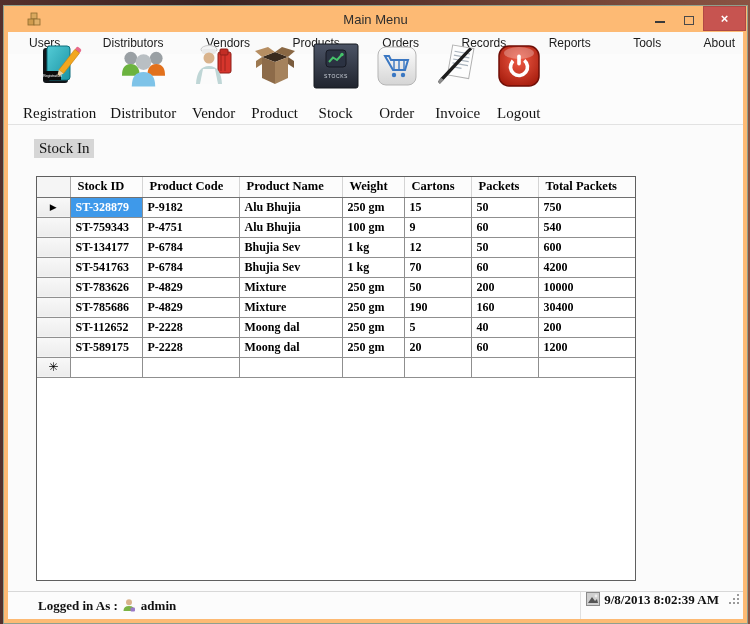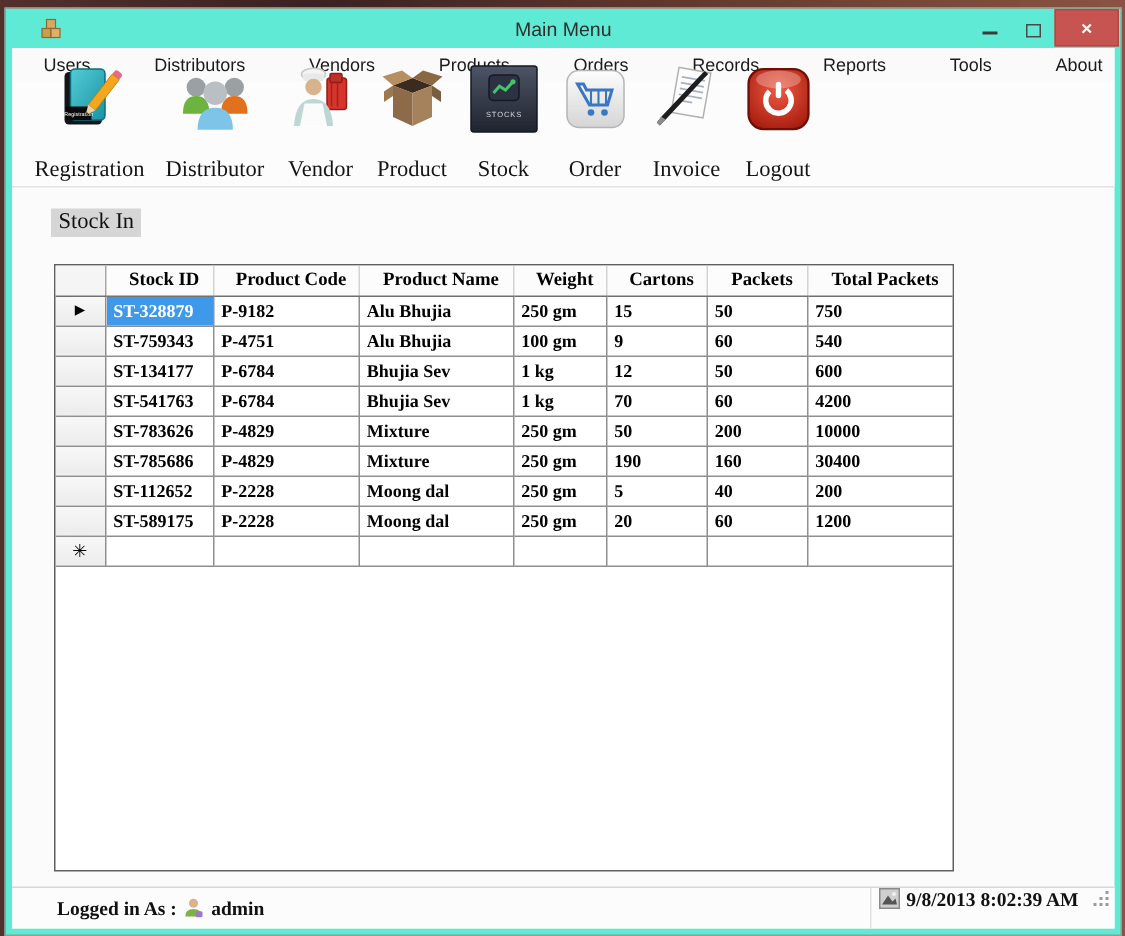--- a/index.html
+++ b/index.html
@@ -3,21 +3,21 @@
 <meta charset="utf-8">
 <style>
   * { margin:0; padding:0; box-sizing:border-box; }
   html,body { width:750px; height:624px; overflow:hidden; }
   body {
     font-family:"Liberation Sans", sans-serif;
     background:linear-gradient(90deg,#54302c 0%,#3a2222 28%,#5c342c 55%,#7c4a3a 85%,#8a5343 100%);
   }
   .window {
     position:absolute; left:3px; top:5px; width:745px; height:619px;
-    background:#5eead4; border:1px solid #8fa08e;
+    background:#fdba74; border:1px solid #8fa08e;
   }
   
   .titlebar { position:relative; height:26px; display:flex; align-items:center; }
   .win-icon { margin-left:22px; width:16px; height:16px; }
   .title { position:absolute; left:0; right:0; text-align:center; font-size:13px; color:#2e2e2e; }
   .controls { position:absolute; right:1px; top:0; height:25px; display:flex; align-items:stretch; }
   .ctl { width:29px; display:flex; align-items:center; justify-content:center; cursor:default; }
   .min-glyph { width:10px; height:2px; background:#3a3a3a; margin-top:6px; }
   .max-glyph { width:10px; height:9px; border:1px solid #4a4a4a; margin-top:3px; background:transparent; }
   .ctl-close { width:43px; background:#c75450; border:1px solid #b04844; color:#fff;
@@ -32,21 +32,21 @@
   .tool-label { font-family:"Liberation Serif", serif; font-size:15px; color:#141414; line-height:17px; }
   .section-label {
     display:inline-block; margin:14px 0 0 26px; padding:1px 5px;
     background:#d6d6d6; font-family:"Liberation Serif", serif; font-weight:normal; font-size:15px; color:#111;
   }
   
   .grid-box { position:absolute; left:28px; top:144px; width:600px; height:405px;
               border:1px solid #5f5f5f; background:#fff; overflow:hidden; }
   table.grid { border-collapse:collapse; table-layout:fixed; width:598px;
                font-family:"Liberation Serif", serif; font-weight:bold; color:#000; }
-  table.grid th { height:20px; font-size:12.5px; font-weight:bold; text-align:center; padding:0 0 0 7px;
+  table.grid th { height:20px; font-size:12.5px; font-weight:bold; text-align:left; padding:0 0 0 7px;
                   background:#fcfcfc; border-right:1px solid #d4d4d4; border-bottom:1px solid #707070; }
   table.grid th.corner { border-right:1px solid #a8a8a8; background:#f5f5f5; }
   table.grid td { height:20px; font-size:12px; padding:0 0 0 5px; background:#fff;
                   border-right:1px solid #8f8f8f; border-bottom:1px solid #8f8f8f; white-space:nowrap; overflow:hidden; }
   table.grid td.rh { background:linear-gradient(#f8f8f8,#ececec); text-align:center; padding:0;
                      font-family:"DejaVu Sans", sans-serif; font-size:9px; color:#000; }
   table.grid td.sel { background:#3e99ea; color:#fff; }
   table.grid td.newmark { font-size:12px; }
   
   .statusbar { position:absolute; left:0; right:0; bottom:0; height:28px; background:#fcfcfc;

